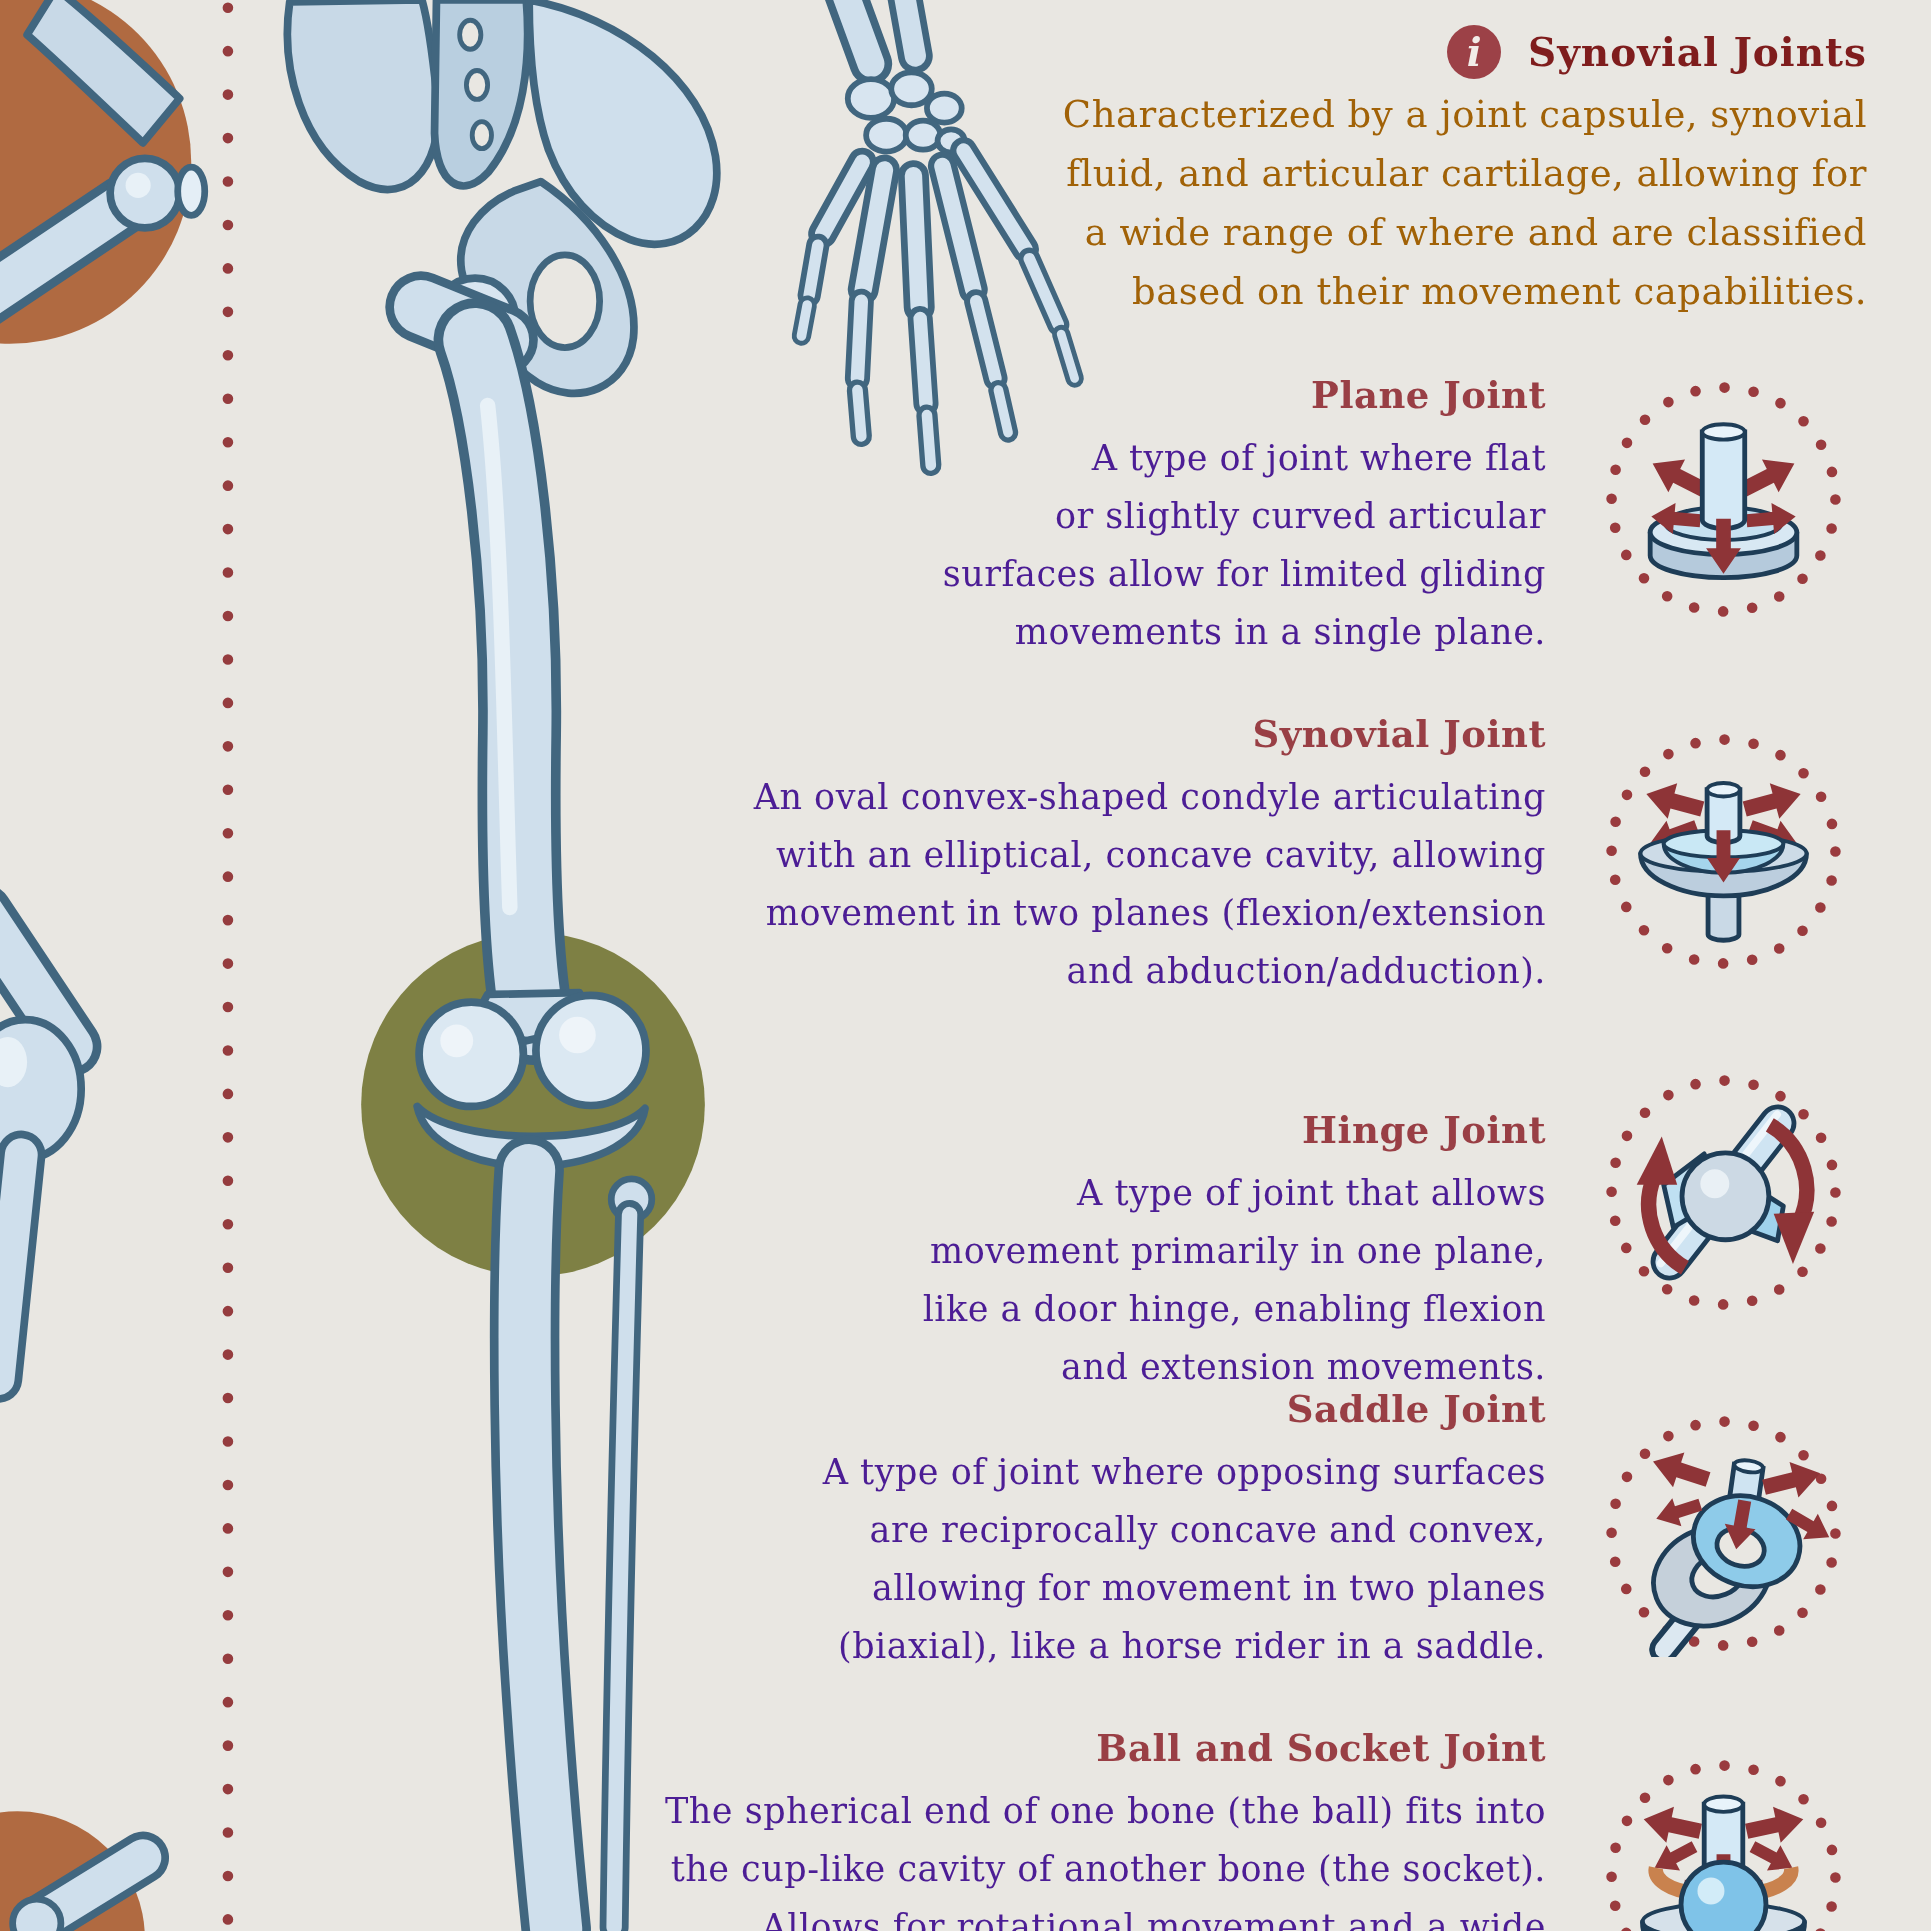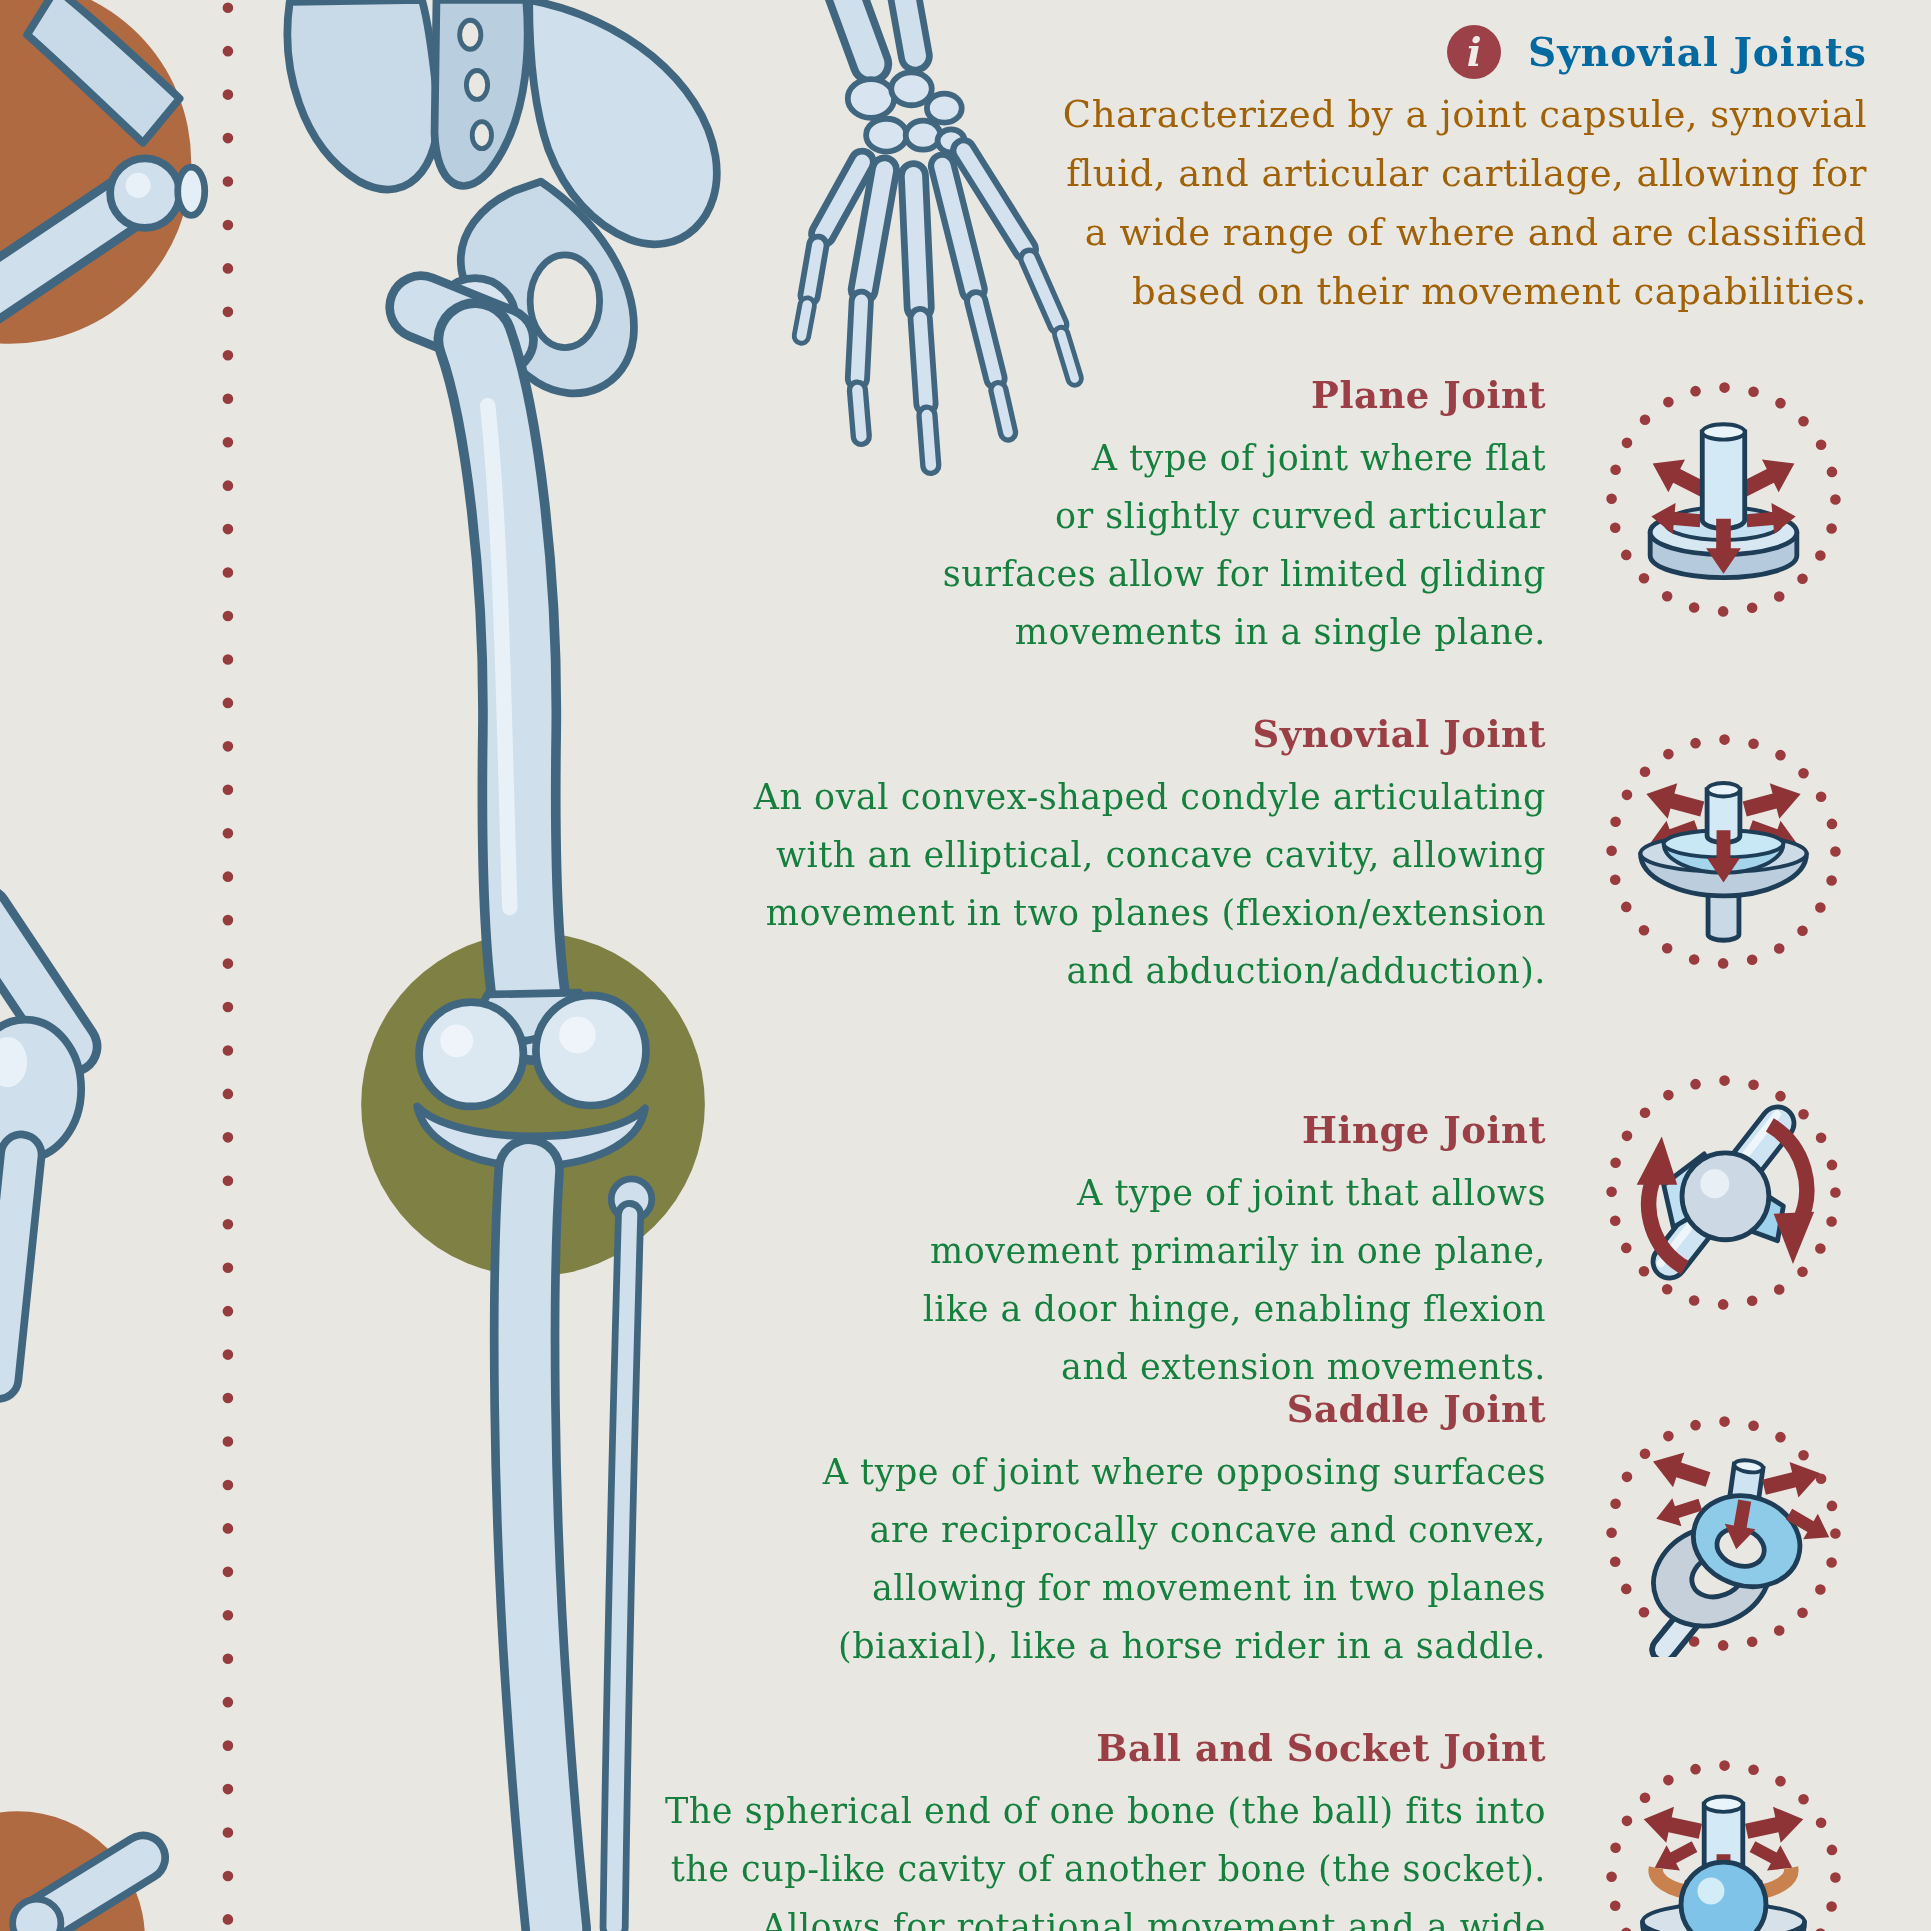--- a/index.html
+++ b/index.html
@@ -8,25 +8,25 @@
     background:#e9e7e2;font-family:"DejaVu Serif", serif;
   }
   .skeleton{position:absolute;left:0;top:0;pointer-events:none;}
   .header{position:absolute;top:25px;right:64px;text-align:right;}
   .title-row{display:flex;align-items:center;justify-content:flex-end;gap:27px;height:54px;margin-bottom:5.8px;}
   .info-badge{
     width:54px;height:54px;border-radius:50%;background:#9c4147;color:#f2ece8;
     display:flex;align-items:center;justify-content:center;
     font:italic bold 39px "DejaVu Serif", serif;flex:0 0 auto;
   }
-  .page-title{font-weight:bold;font-size:39px;color:#0369a1;letter-spacing:1px;}
+  .page-title{font-weight:bold;font-size:39px;color:#7f1d1d;letter-spacing:1px;}
   .hline{font-size:37px;line-height:59px;color:#a16207;letter-spacing:0.5px;white-space:nowrap;}
   .joint{position:absolute;right:377px;text-align:right;margin:8px;}
   .joint h2{margin:0 0 11.6px 0;font-size:37px;line-height:44px;color:#993f45;letter-spacing:0.5px;white-space:nowrap;}
-  .jline{font-size:35px;line-height:58px;color:#15803d;letter-spacing:0.5px;white-space:nowrap;}
+  .jline{font-size:35px;line-height:58px;color:#4c1d95;letter-spacing:0.5px;white-space:nowrap;}
   .jicon{position:absolute;left:1600px;width:247px;height:247px;}
 </style>
 </head>
 <body>
 
 <div class="canvas">
 
   <svg class="skeleton" width="1207" height="1931" viewBox="0 0 1250 2000">
 
     <circle cx="10" cy="168" r="188" fill="#b06a41"></circle>

